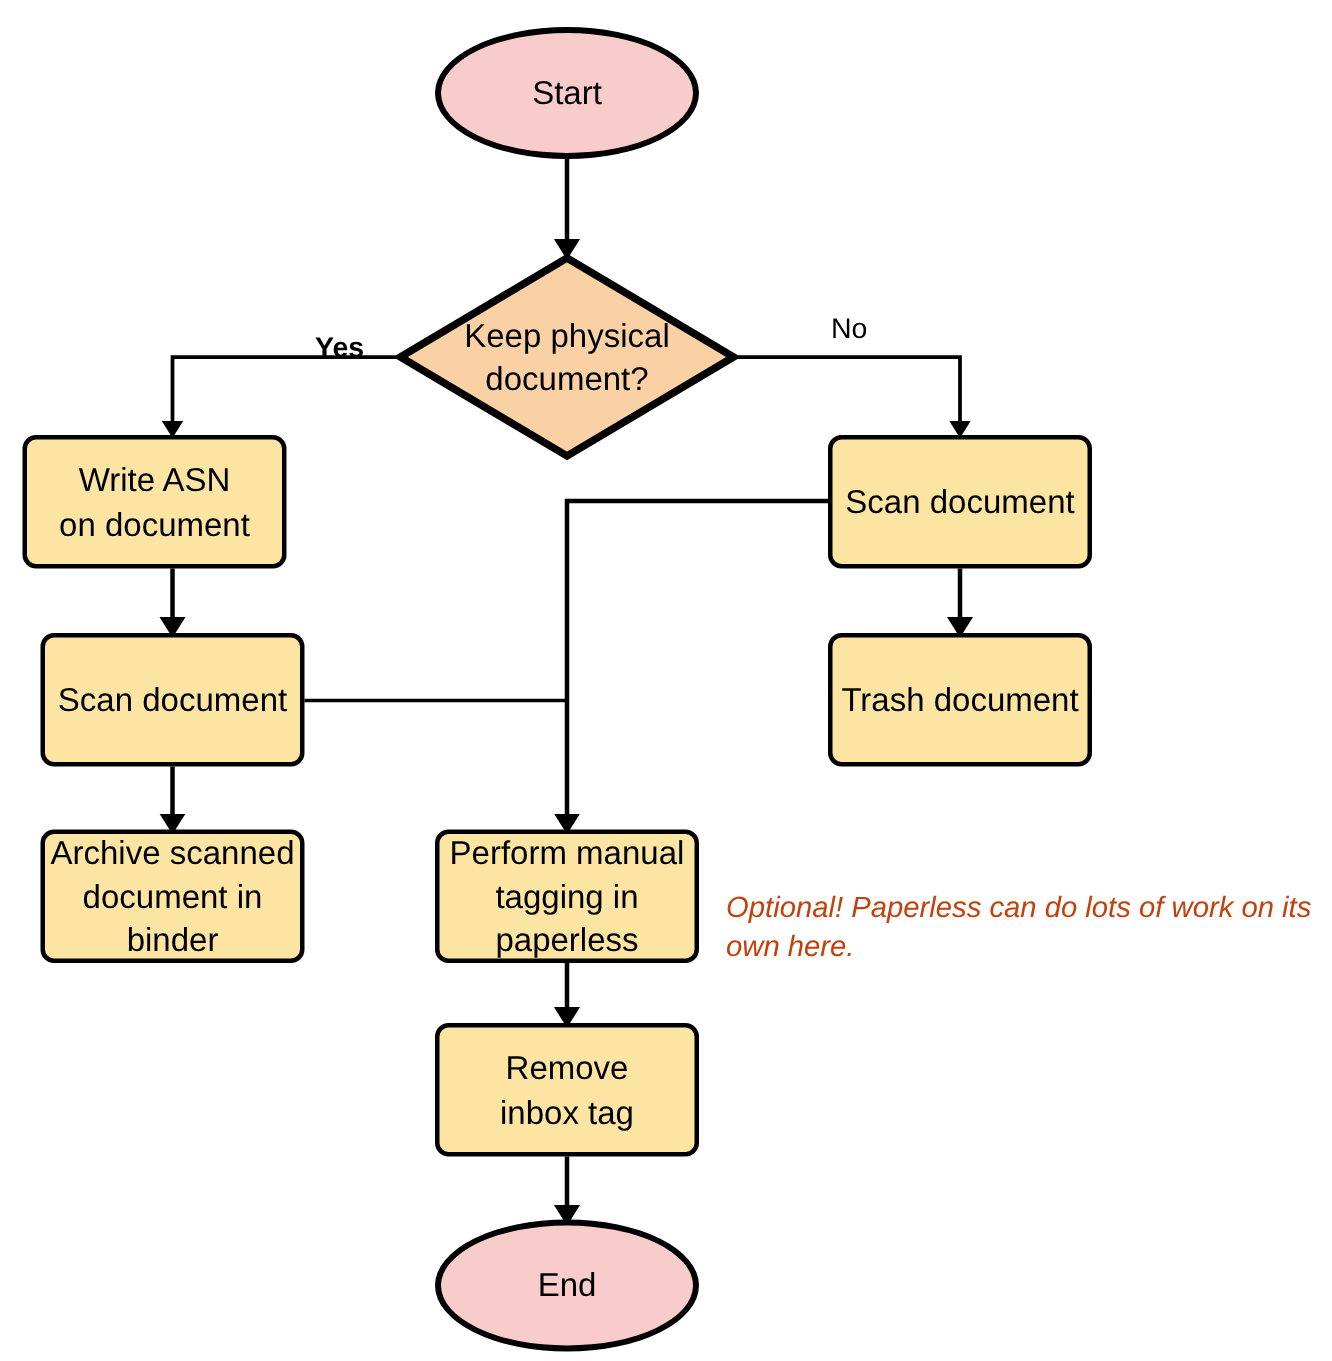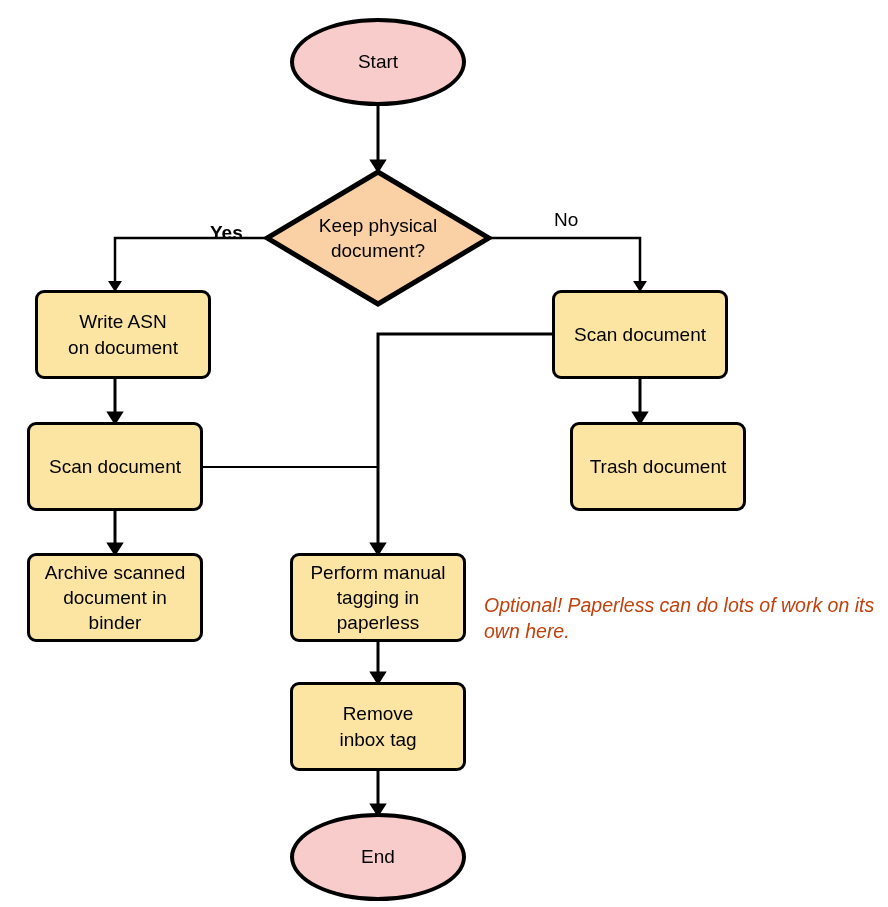--- a/index.html
+++ b/index.html
@@ -25,21 +25,21 @@
     height: 907px;
   }
   .node {
     position: absolute;
     box-sizing: border-box;
     display: flex;
     align-items: center;
     justify-content: center;
     text-align: center;
     color: #000000;
-    font-size: 19px;
+    font-size: 22px;
     line-height: 1.32;
     white-space: pre-line;
     z-index: 2;
   }
   .node-process {
     border: 3px solid #000000;
     border-radius: 9px;
     background: #fce5a2;
   }
   .node-terminal {
@@ -119,40 +119,40 @@
     <svg class="diamond-shape" viewBox="0 0 228 138" preserveAspectRatio="none">
       <polygon points="114,3 225,69 114,135 3,69" fill="#fad0a5" stroke="#000000" stroke-width="5"></polygon>
     </svg>
     <span class="diamond-label">Keep physical
 document?</span>
   </div>
 
   <div class="edge-label" style="left:210px; top:222px;font-weight:bold;">Yes</div>
   <div class="edge-label" style="left:508px; top:209px;margin-left:46px;">No</div>
 
-  <div class="node node-process" style="left:35px; top:290px; width:176px; height:89px;">
+  <div class="node node-process" style="left:15px; top:290px; width:176px; height:89px;">
     <span>Write ASN
 on document</span>
   </div>
 
   <div class="node node-process" style="left:27px; top:422px; width:176px; height:89px;">
     <span>Scan document</span>
   </div>
 
   <div class="node node-process" style="left:27px; top:553px; width:176px; height:89px;">
     <span>Archive scanned
 document in
 binder</span>
   </div>
 
   <div class="node node-process" style="left:552px; top:290px; width:176px; height:89px;">
     <span>Scan document</span>
   </div>
 
-  <div class="node node-process" style="left:552px; top:422px; width:176px; height:89px;margin-left:18px;">
+  <div class="node node-process" style="left:552px; top:422px; width:176px; height:89px;">
     <span>Trash document</span>
   </div>
 
   <div class="node node-process" style="left:290px; top:553px; width:176px; height:89px;">
     <span>Perform manual
 tagging in
 paperless</span>
   </div>
 
   <div class="node node-process" style="left:290px; top:682px; width:176px; height:89px;">

